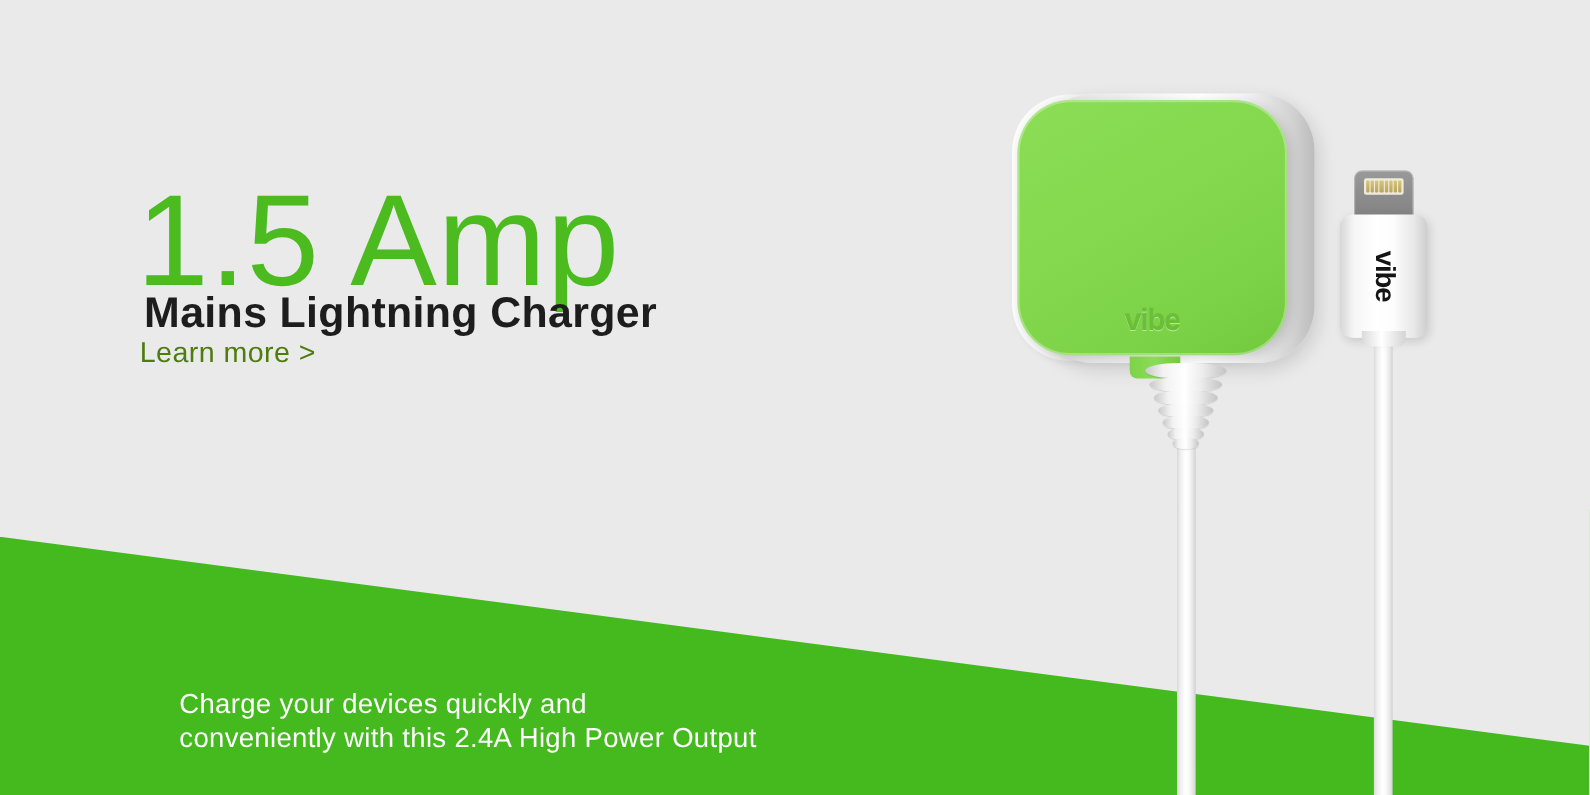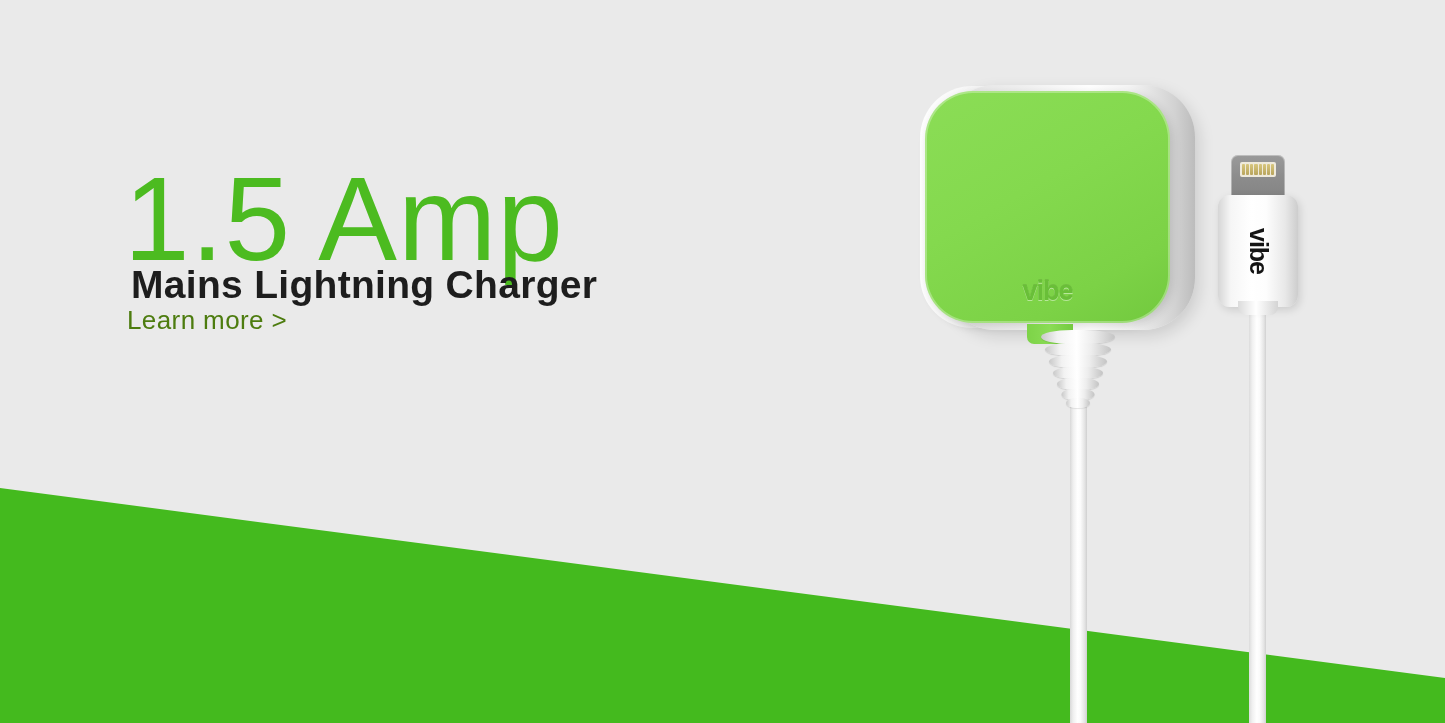--- a/index.html
+++ b/index.html
@@ -282,14 +282,18 @@
       <div class="conn-collar"></div>
     </div>
   </div>
 
   <div class="copy-block">
     <div class="headline">1.5 Amp</div>
     <div class="subheadline">Mains Lightning Charger</div>
     <a class="learn-more">Learn more &gt;</a>
   </div>
 
+  <div class="promo">
+    <div>Charge your devices quickly and</div>
+    <div>conveniently with this 2.4A High Power Output</div>
+  </div>
 
 </div>
 
 </body></html>

